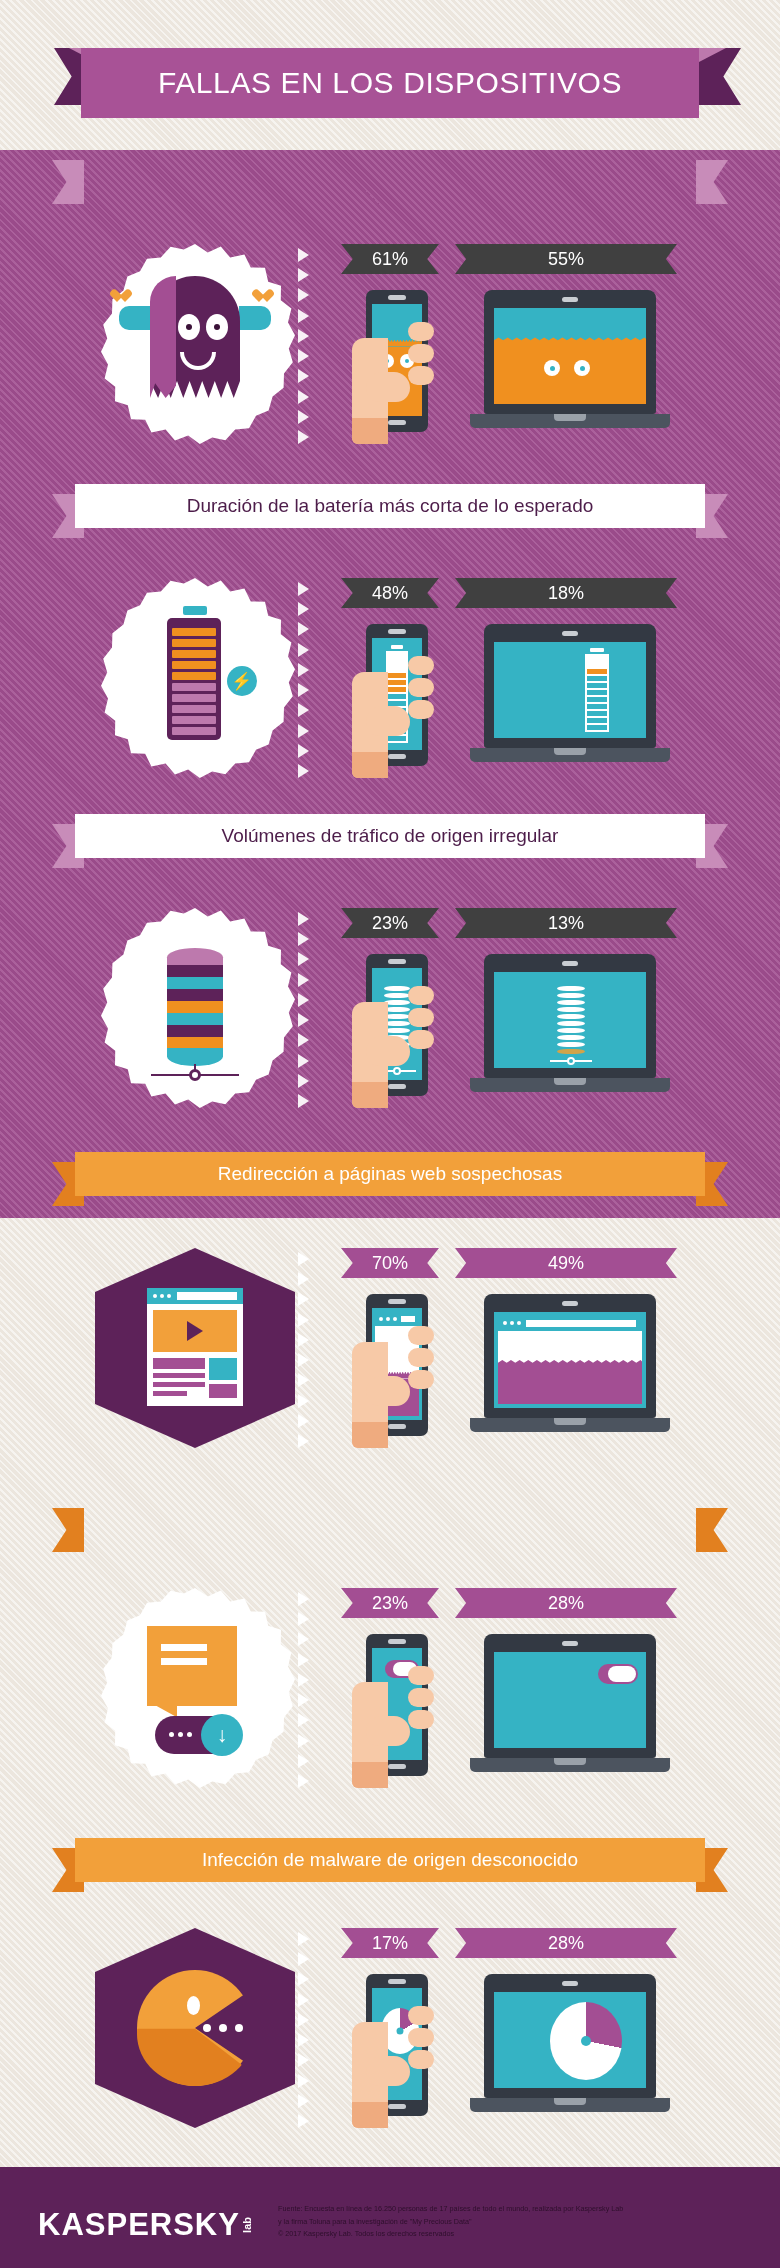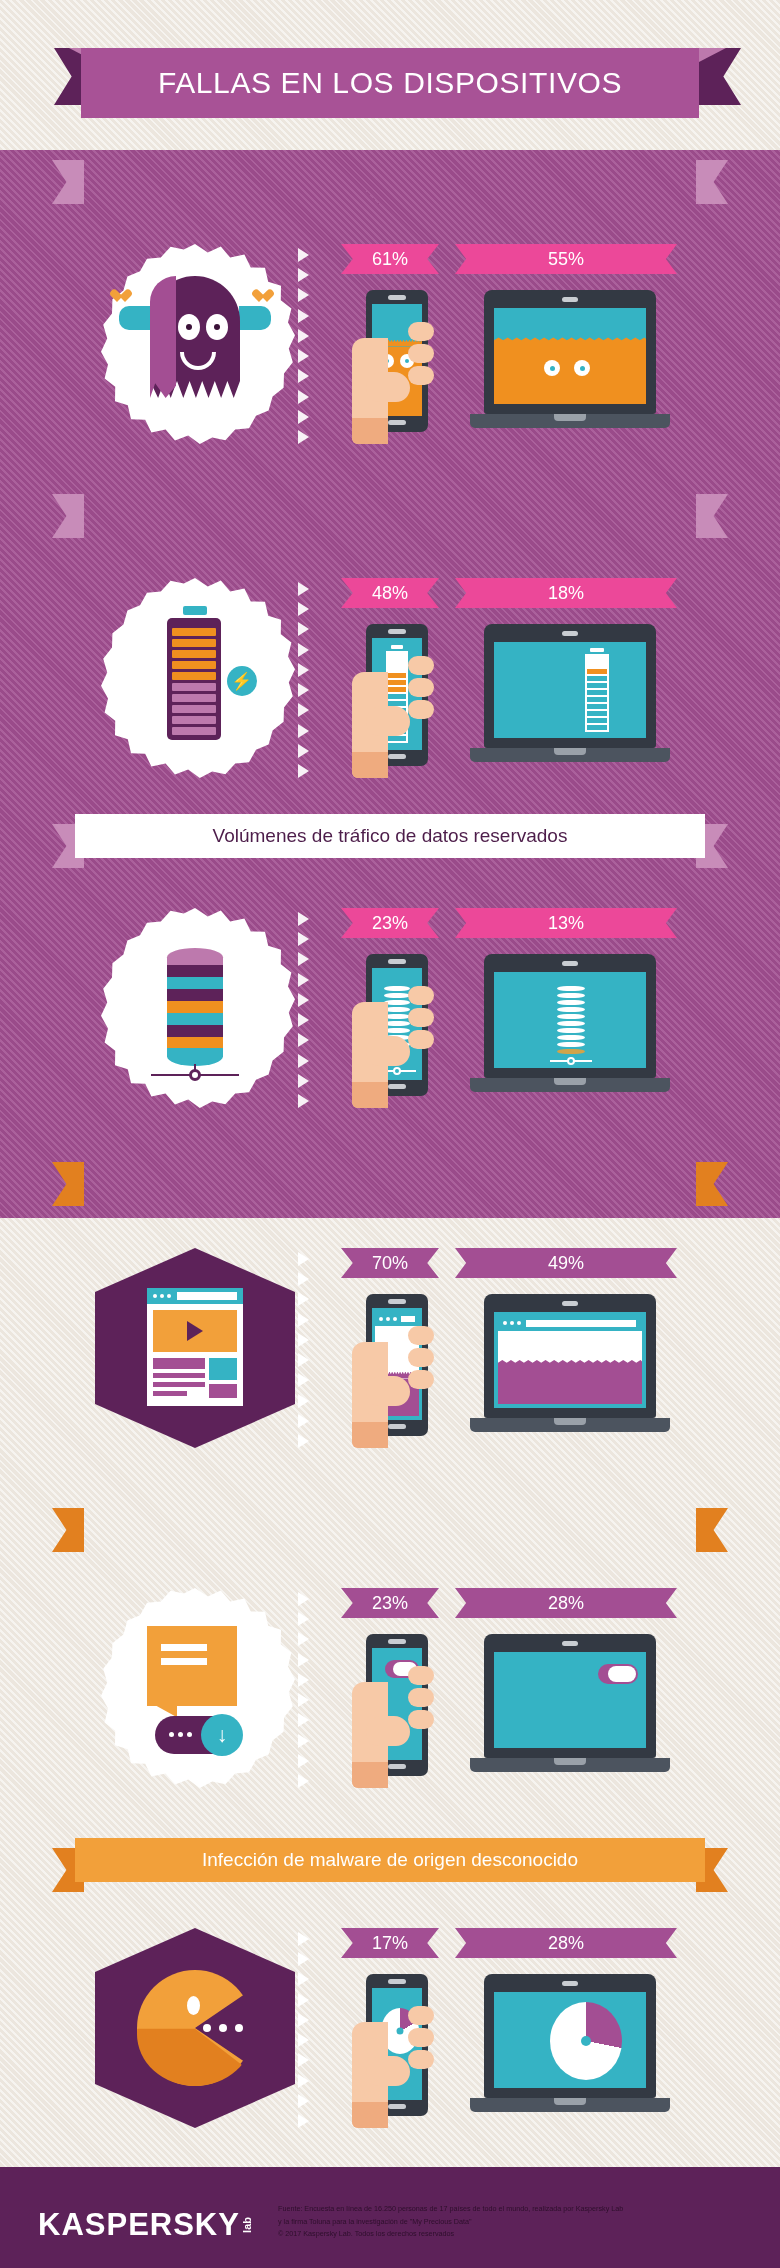--- a/index.html
+++ b/index.html
@@ -123,21 +123,21 @@
   
   .pct {
     position: absolute; height: 30px;
     display: flex; align-items: center; justify-content: center;
   }
   .pct span { color: #ffffff; font-size: 18px; }
   .pct.phone { left: 341px; top: 0; width: 98px;
     clip-path: polygon(0 0, 100% 0, 88% 50%, 100% 100%, 0 100%, 12% 50%); }
   .pct.laptop { left: 455px; top: 0; width: 222px;
     clip-path: polygon(0 0, 100% 0, 95% 50%, 100% 100%, 0 100%, 5% 50%); }
-  .pct.c-orange { background: #ec4899; }
+  .pct.c-orange { background: #404040; }
   .pct.c-purple { background: #a34e93; }
 
   
   .phone-dev { position: absolute; left: 352px; top: 46px; width: 76px; height: 146px; }
   .phone-body { position: absolute; left: 14px; top: 0; width: 62px; height: 142px;
     background: #333943; border-radius: 7px; }
   .phone-screen { position: absolute; left: 20px; top: 14px; width: 50px; height: 112px;
     background: #35b3c4; overflow: hidden; }
   .phone-speaker { position: absolute; left: 36px; top: 5px; width: 18px; height: 5px;
     background: #c9cdd2; border-radius: 3px; }
@@ -420,20 +420,23 @@
   </div>
 </div>
 
 <div class="sec-head" style="top:484px">
   <div class="sec-tail left tone-pink">
       <div class="body"></div>
     </div>
   <div class="sec-tail right tone-pink">
       <div class="body"></div>
     </div>
+  <div class="sec-band white">
+    <div class="sec-title">Duración de la batería más corta de lo esperado</div>
+  </div>
 </div>
 
 <div class="row" style="top:578px">
   <div class="badge">
     <div class="burst"></div>
     <div class="big-cap"></div>
     <div class="big-batt">
       <div class="cell o"></div>
         <div class="cell o"></div>
         <div class="cell o"></div>
@@ -520,21 +523,21 @@
 </div>
 
 <div class="sec-head" style="top:814px">
   <div class="sec-tail left tone-pink">
       <div class="body"></div>
     </div>
   <div class="sec-tail right tone-pink">
       <div class="body"></div>
     </div>
   <div class="sec-band white">
-    <div class="sec-title">Volúmenes de tráfico de datos reservados</div>
+    <div class="sec-title">Volúmenes de tráfico de origen irregular</div>
   </div>
 </div>
 
 <div class="row" style="top:908px">
   <div class="badge">
     <div class="burst"></div>
     <div class="db">
       <div class="lay" style="height:18px;background:#bd79ad;border-radius:50%/55% 55% 0 0"></div>
       <div class="lay" style="height:13px;background:#5d2259"></div>
       <div class="lay" style="height:13px;background:#35b3c4"></div>
@@ -624,20 +627,23 @@
   </div>
 </div>
 
 <div class="sec-head" style="top:1152px">
   <div class="sec-tail left tone-orange">
       <div class="body"></div>
     </div>
   <div class="sec-tail right tone-orange">
       <div class="body"></div>
     </div>
+  <div class="sec-band orange">
+    <div class="sec-title">Redirección a páginas web sospechosas</div>
+  </div>
 </div>
 
 <div class="row" style="top:1248px">
   <div class="badge">
     <div class="hexa"></div>
     <div class="win">
       <div class="win-head">
         <div class="dot3" style="left:6px;top:6px"></div>
         <div class="dot3" style="left:13px;top:6px"></div>
         <div class="dot3" style="left:20px;top:6px"></div>

